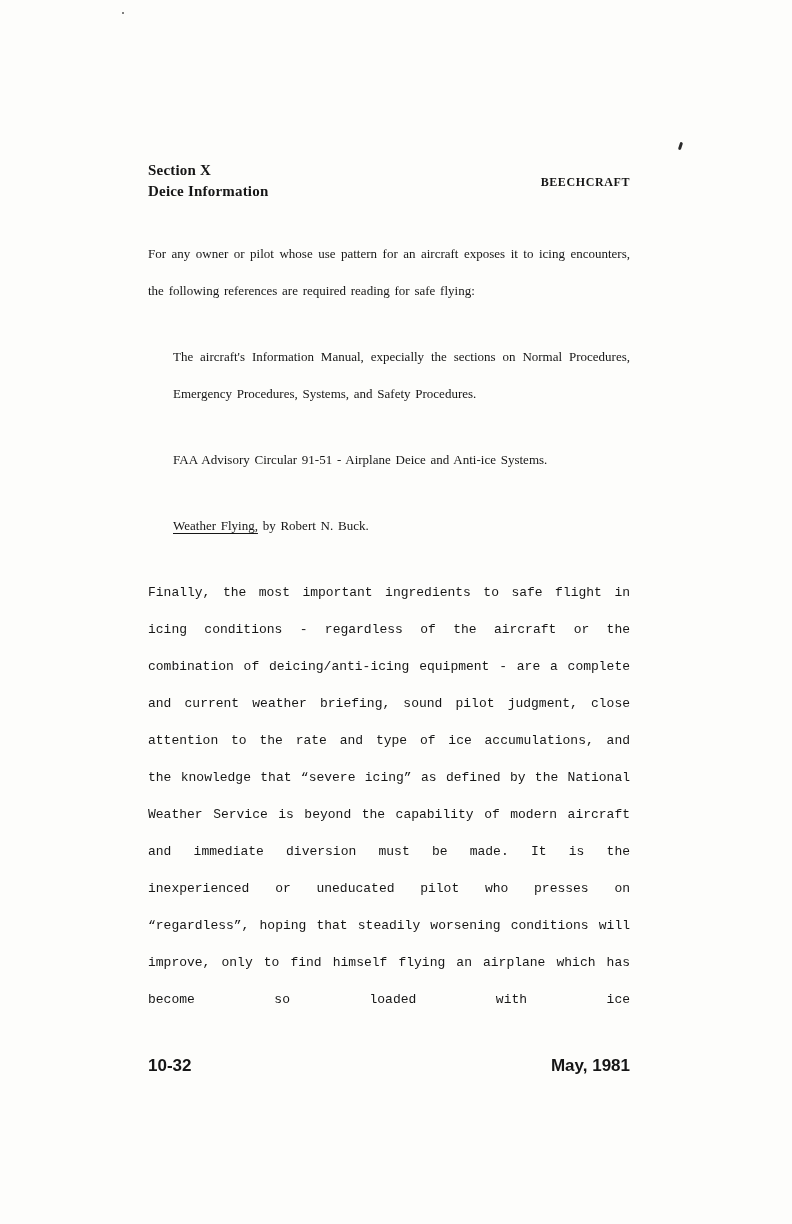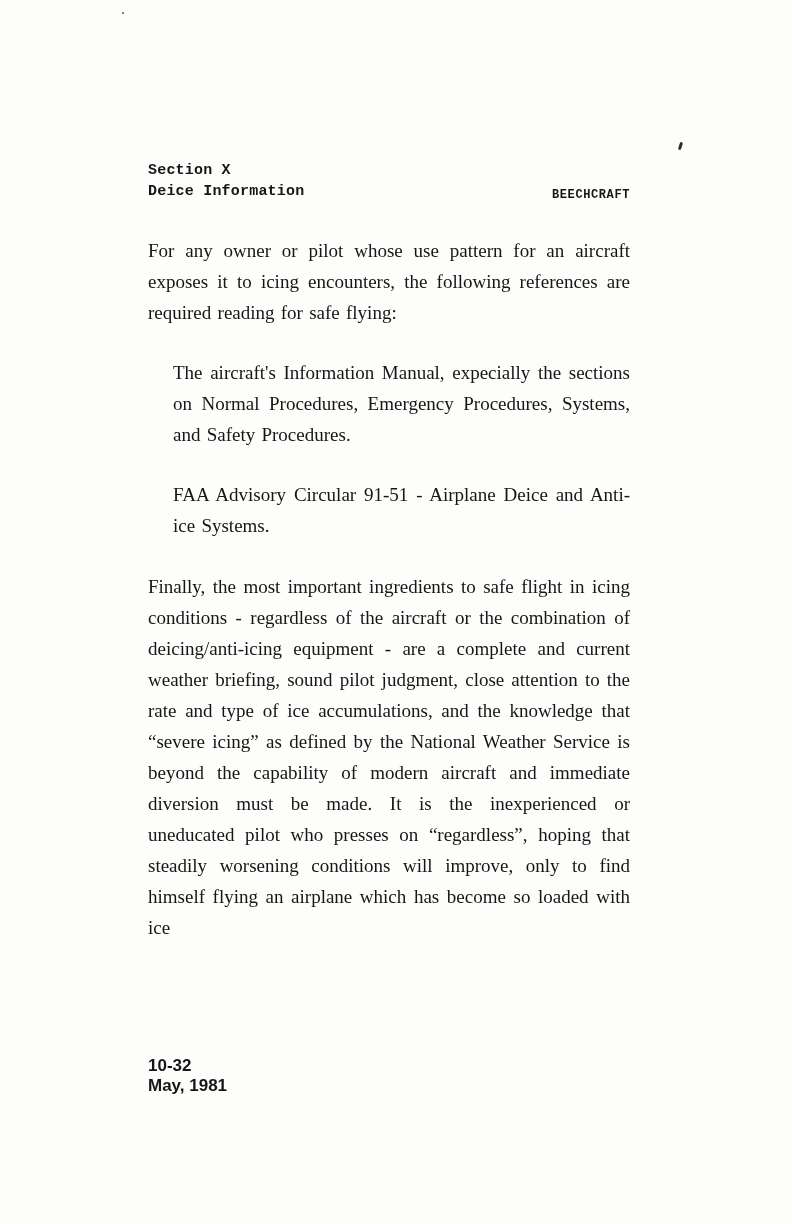--- a/index.html
+++ b/index.html
@@ -19,65 +19,65 @@
   }
   .content {
     position: absolute;
     left: 148px;
     top: 160px;
     width: 482px;
   }
   .header-row {
     display: flex;
     justify-content: space-between;
-    align-items: flex-end;
-    font-family: Liberation Mono, monospace;
+    align-items: center;
+    font-family: Liberation Serif, serif;
     font-weight: bold;
   }
   .section-block {
     font-size: 15px;
     line-height: 21px;
     letter-spacing: 0.2px;
   }
   .brand {
     font-size: 12px;
     letter-spacing: 0.6px;
     padding-top: 2px;
   }
   .body-text {
-    font-size: 19px;
-    line-height: 31px;
+    font-size: 13px;
+    line-height: 37px;
     text-align: justify;
     word-spacing: 1.5px;
   }
   .intro {
     margin: 33px 0 0 0;
   }
   .reference {
     margin: 29px 0 0 25px;
   }
   .closing {
     margin: 30px 0 0 0;
     text-align-last: justify;
+    font-family: Liberation Mono, monospace;
   }
   .underlined {
     text-decoration: underline;
     text-underline-offset: 3px;
   }
   .footer-row {
     position: absolute;
     left: 148px;
     top: 1056px;
     width: 482px;
     display: flex;
     justify-content: space-between;
     font-family: "Liberation Sans", sans-serif;
     font-weight: bold;
     font-size: 17px;
-    flex-direction: column;
   }
   
   .artifact-tick {
     position: absolute;
     left: 679px;
     top: 142px;
     width: 3px;
     height: 8px;
     background: #2a2a2a;
     border-radius: 2px;
@@ -112,20 +112,21 @@
     </div>
 
     <div class="body-text">
 
       <p class="intro">For any owner or pilot whose use pattern for an aircraft exposes it to icing encounters, the following references are required reading for safe flying:</p>
 
       <p class="reference">The aircraft's Information Manual, expecially the sections on Normal Procedures, Emergency Procedures, Systems, and Safety Procedures.</p>
 
       <p class="reference">FAA Advisory Circular 91-51 - Airplane Deice and Anti-ice Systems.</p>
 
+      <p class="reference"><span class="underlined">Weather Flying,</span><span> by Robert N. Buck.</span></p>
 
       <p class="closing">Finally, the most important ingredients to safe flight in icing conditions - regardless of the aircraft or the combination of deicing/anti-icing equipment - are a complete and current weather briefing, sound pilot judgment, close attention to the rate and type of ice accumulations, and the knowledge that “severe icing” as defined by the National Weather Service is beyond the capability of modern aircraft and immediate diversion must be made. It is the inexperienced or uneducated pilot who presses on “regardless”, hoping that steadily worsening conditions will improve, only to find himself flying an airplane which has become so loaded with ice</p>
 
     </div>
 
   </div>
 
   <div class="footer-row">
     <div>10-32</div>
     <div>May, 1981</div>

